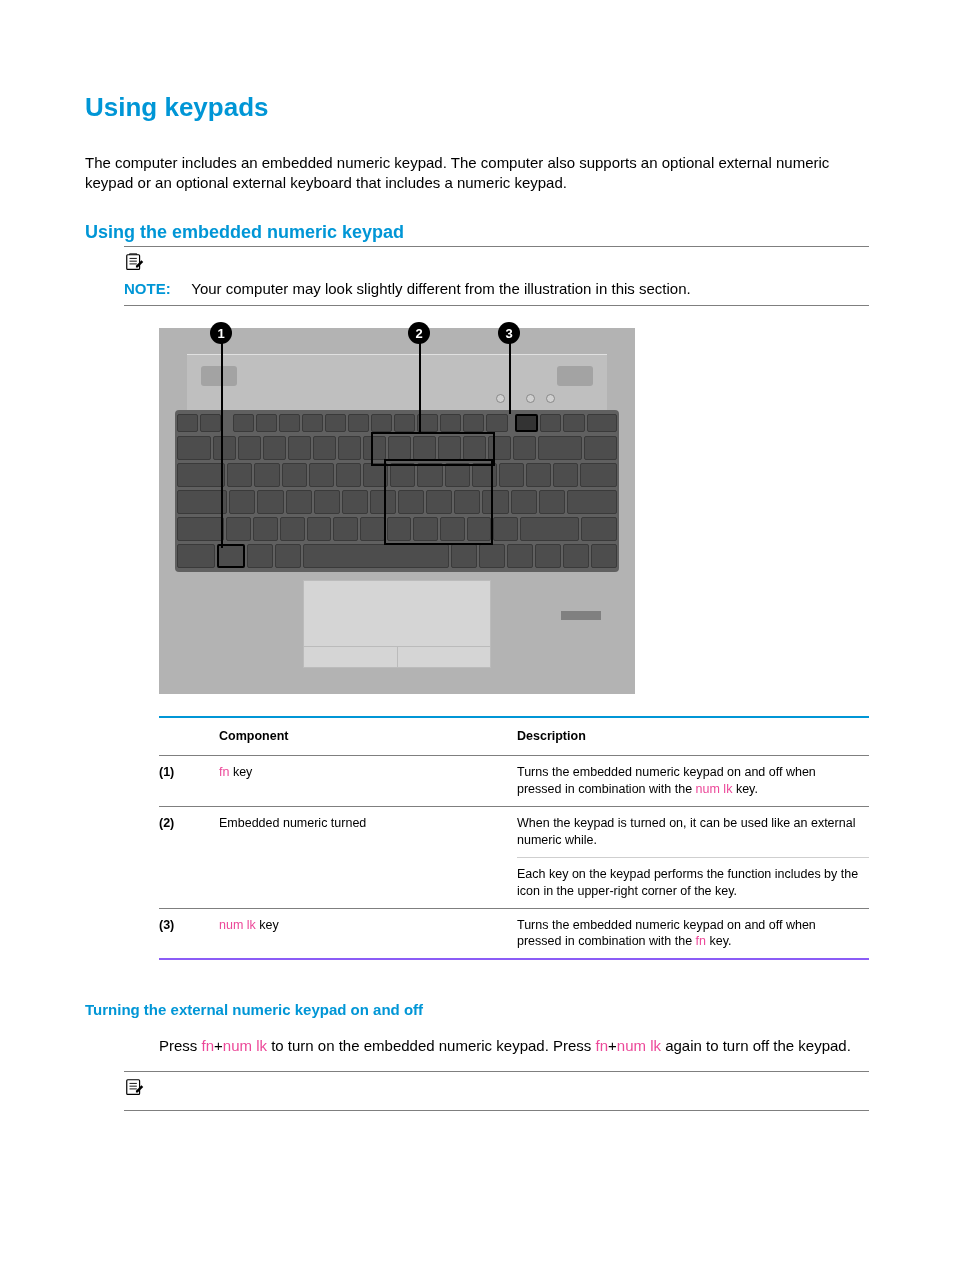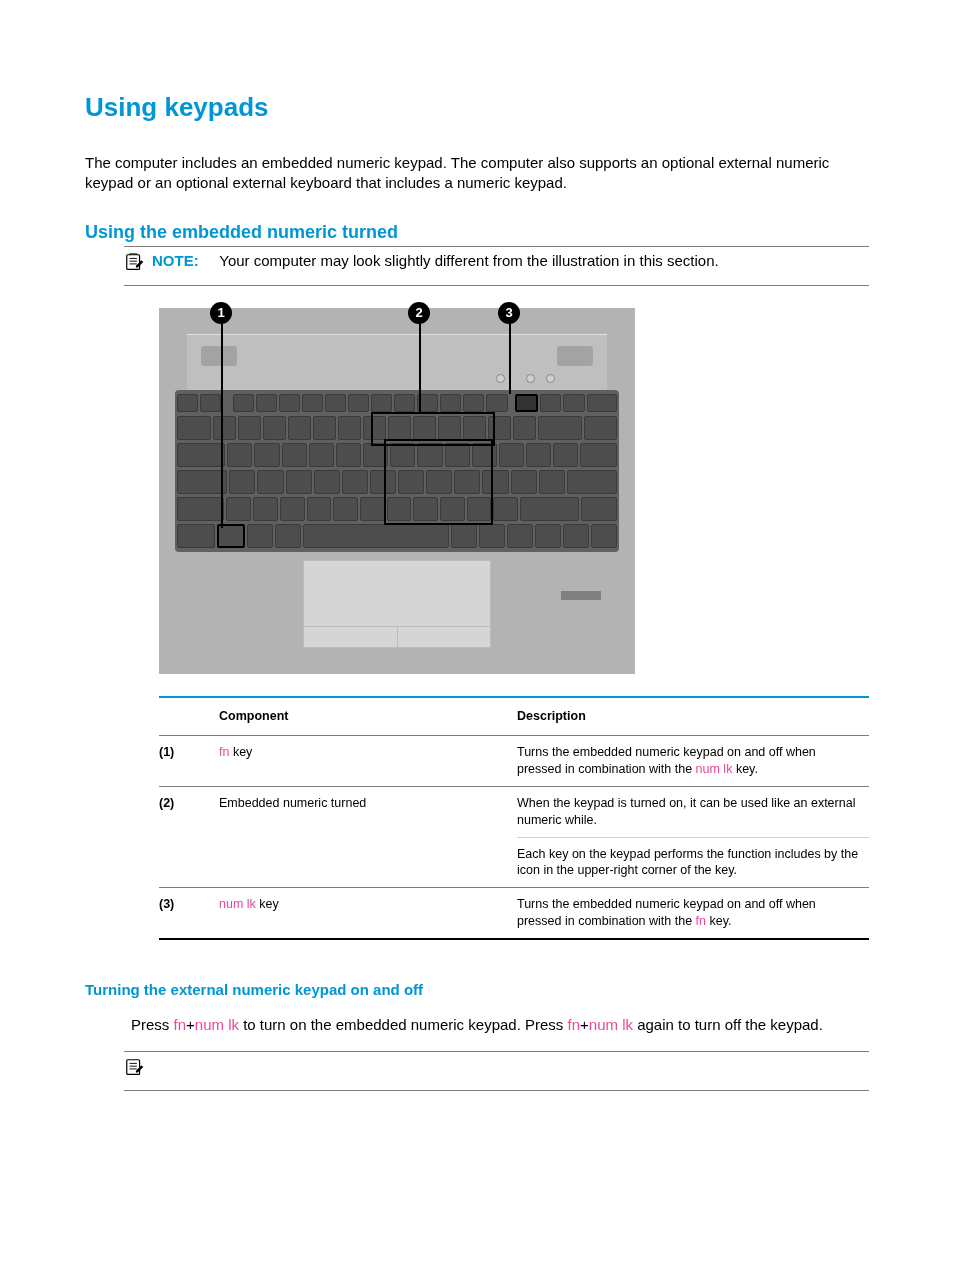--- a/index.html
+++ b/index.html
@@ -24,32 +24,33 @@
     font-weight: bold;
     margin: 0 0 2px 0;
   }
   h3 {
     color: #0096d6;
     font-size: 15px;
     font-weight: bold;
     margin: 40px 0 14px 0;
   }
   .body-indent {
-    margin-left: 46px;
+    margin-left: 74px;
   }
   .intro {
     margin: 0 0 26px 0;
   }
   .note-block {
     display: flex;
     align-items: flex-start;
     border-top: 1px solid #7f7f7f;
     border-bottom: 1px solid #7f7f7f;
     margin-left: 39px;
     padding: 4px 0 6px 0;
+    flex-direction: column;
   }
   .note-block .icon {
     width: 28px;
     flex: 0 0 auto;
     padding-top: 1px;
   }
   .note-block .note-text {
     flex: 1;
   }
   .note-label {
@@ -153,21 +154,21 @@
     right: 34px;
     bottom: 74px;
     width: 40px; height: 9px;
     background: #808080;
   }
 
   
   .ctable-wrap {
     margin-left: 74px;
     border-top: 2px solid #0096d6;
-    border-bottom: 2px solid #000000;
+    border-bottom: 2px solid #8b5cf6;
   }
   table.ctable {
     width: 100%;
     border-collapse: collapse;
     font-size: 12.5px;
   }
   table.ctable th {
     text-align: left;
     font-weight: bold;
     padding: 10px 8px 10px 0;
@@ -190,21 +191,21 @@
   
   .note-icon-svg { width: 22px; height: 22px; }
 </style>
 </head>
 <body>
 
 <h1>Using keypads</h1>
 
 <p class="body-indent intro">The computer includes an embedded numeric keypad. The computer also supports an optional external numeric keypad or an optional external keyboard that includes a numeric keypad.</p>
 
-<h2>Using the embedded numeric turned</h2>
+<h2>Using the embedded numeric keypad</h2>
 
 <div class="note-block">
   <div class="icon">
     <svg class="note-icon-svg" viewBox="0 0 24 24">
       <rect x="3" y="3" width="14" height="16" rx="1" fill="none" stroke="#000" stroke-width="1.3"></rect>
       <path d="M6 3 l0 -1 l8 0 l0 1" fill="none" stroke="#000" stroke-width="1"></path>
       <line x1="6" y1="7" x2="14" y2="7" stroke="#000" stroke-width="1"></line>
       <line x1="6" y1="10" x2="14" y2="10" stroke="#000" stroke-width="1"></line>
       <line x1="6" y1="13" x2="14" y2="13" stroke="#000" stroke-width="1"></line>
       <path d="M15 17 L21 11 L19 9 L13 15 L13 17 Z" fill="#000"></path>

